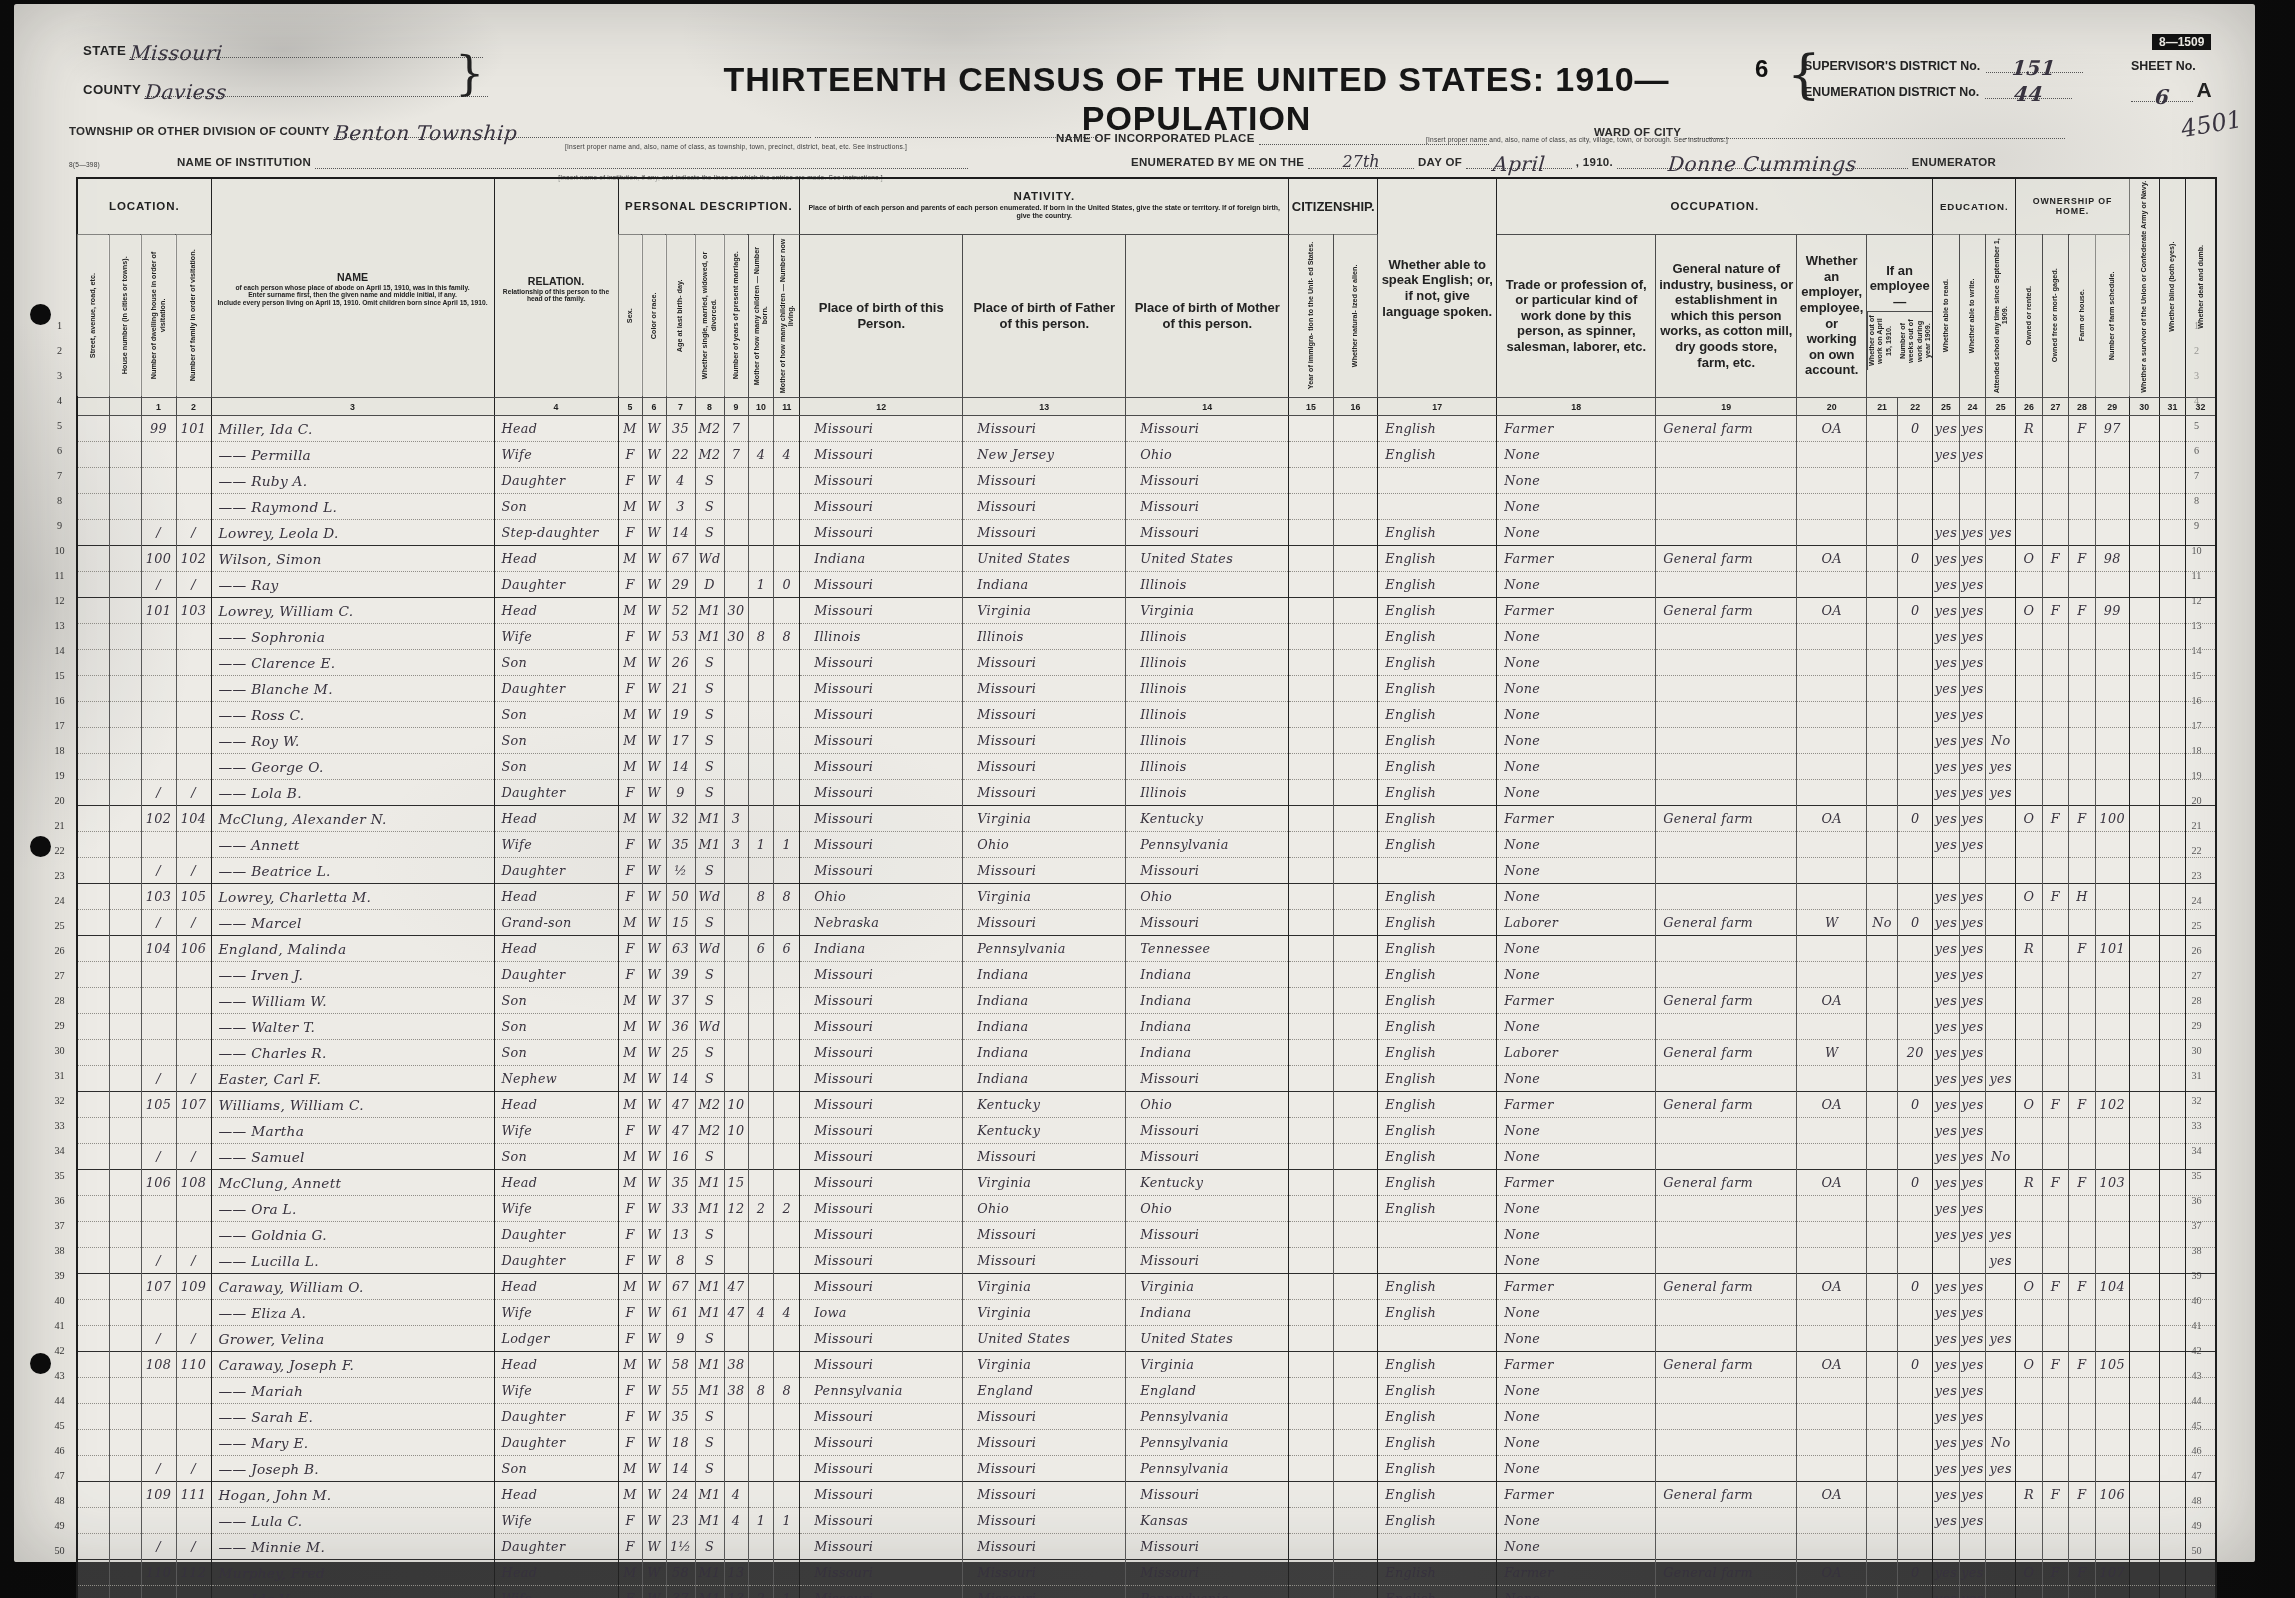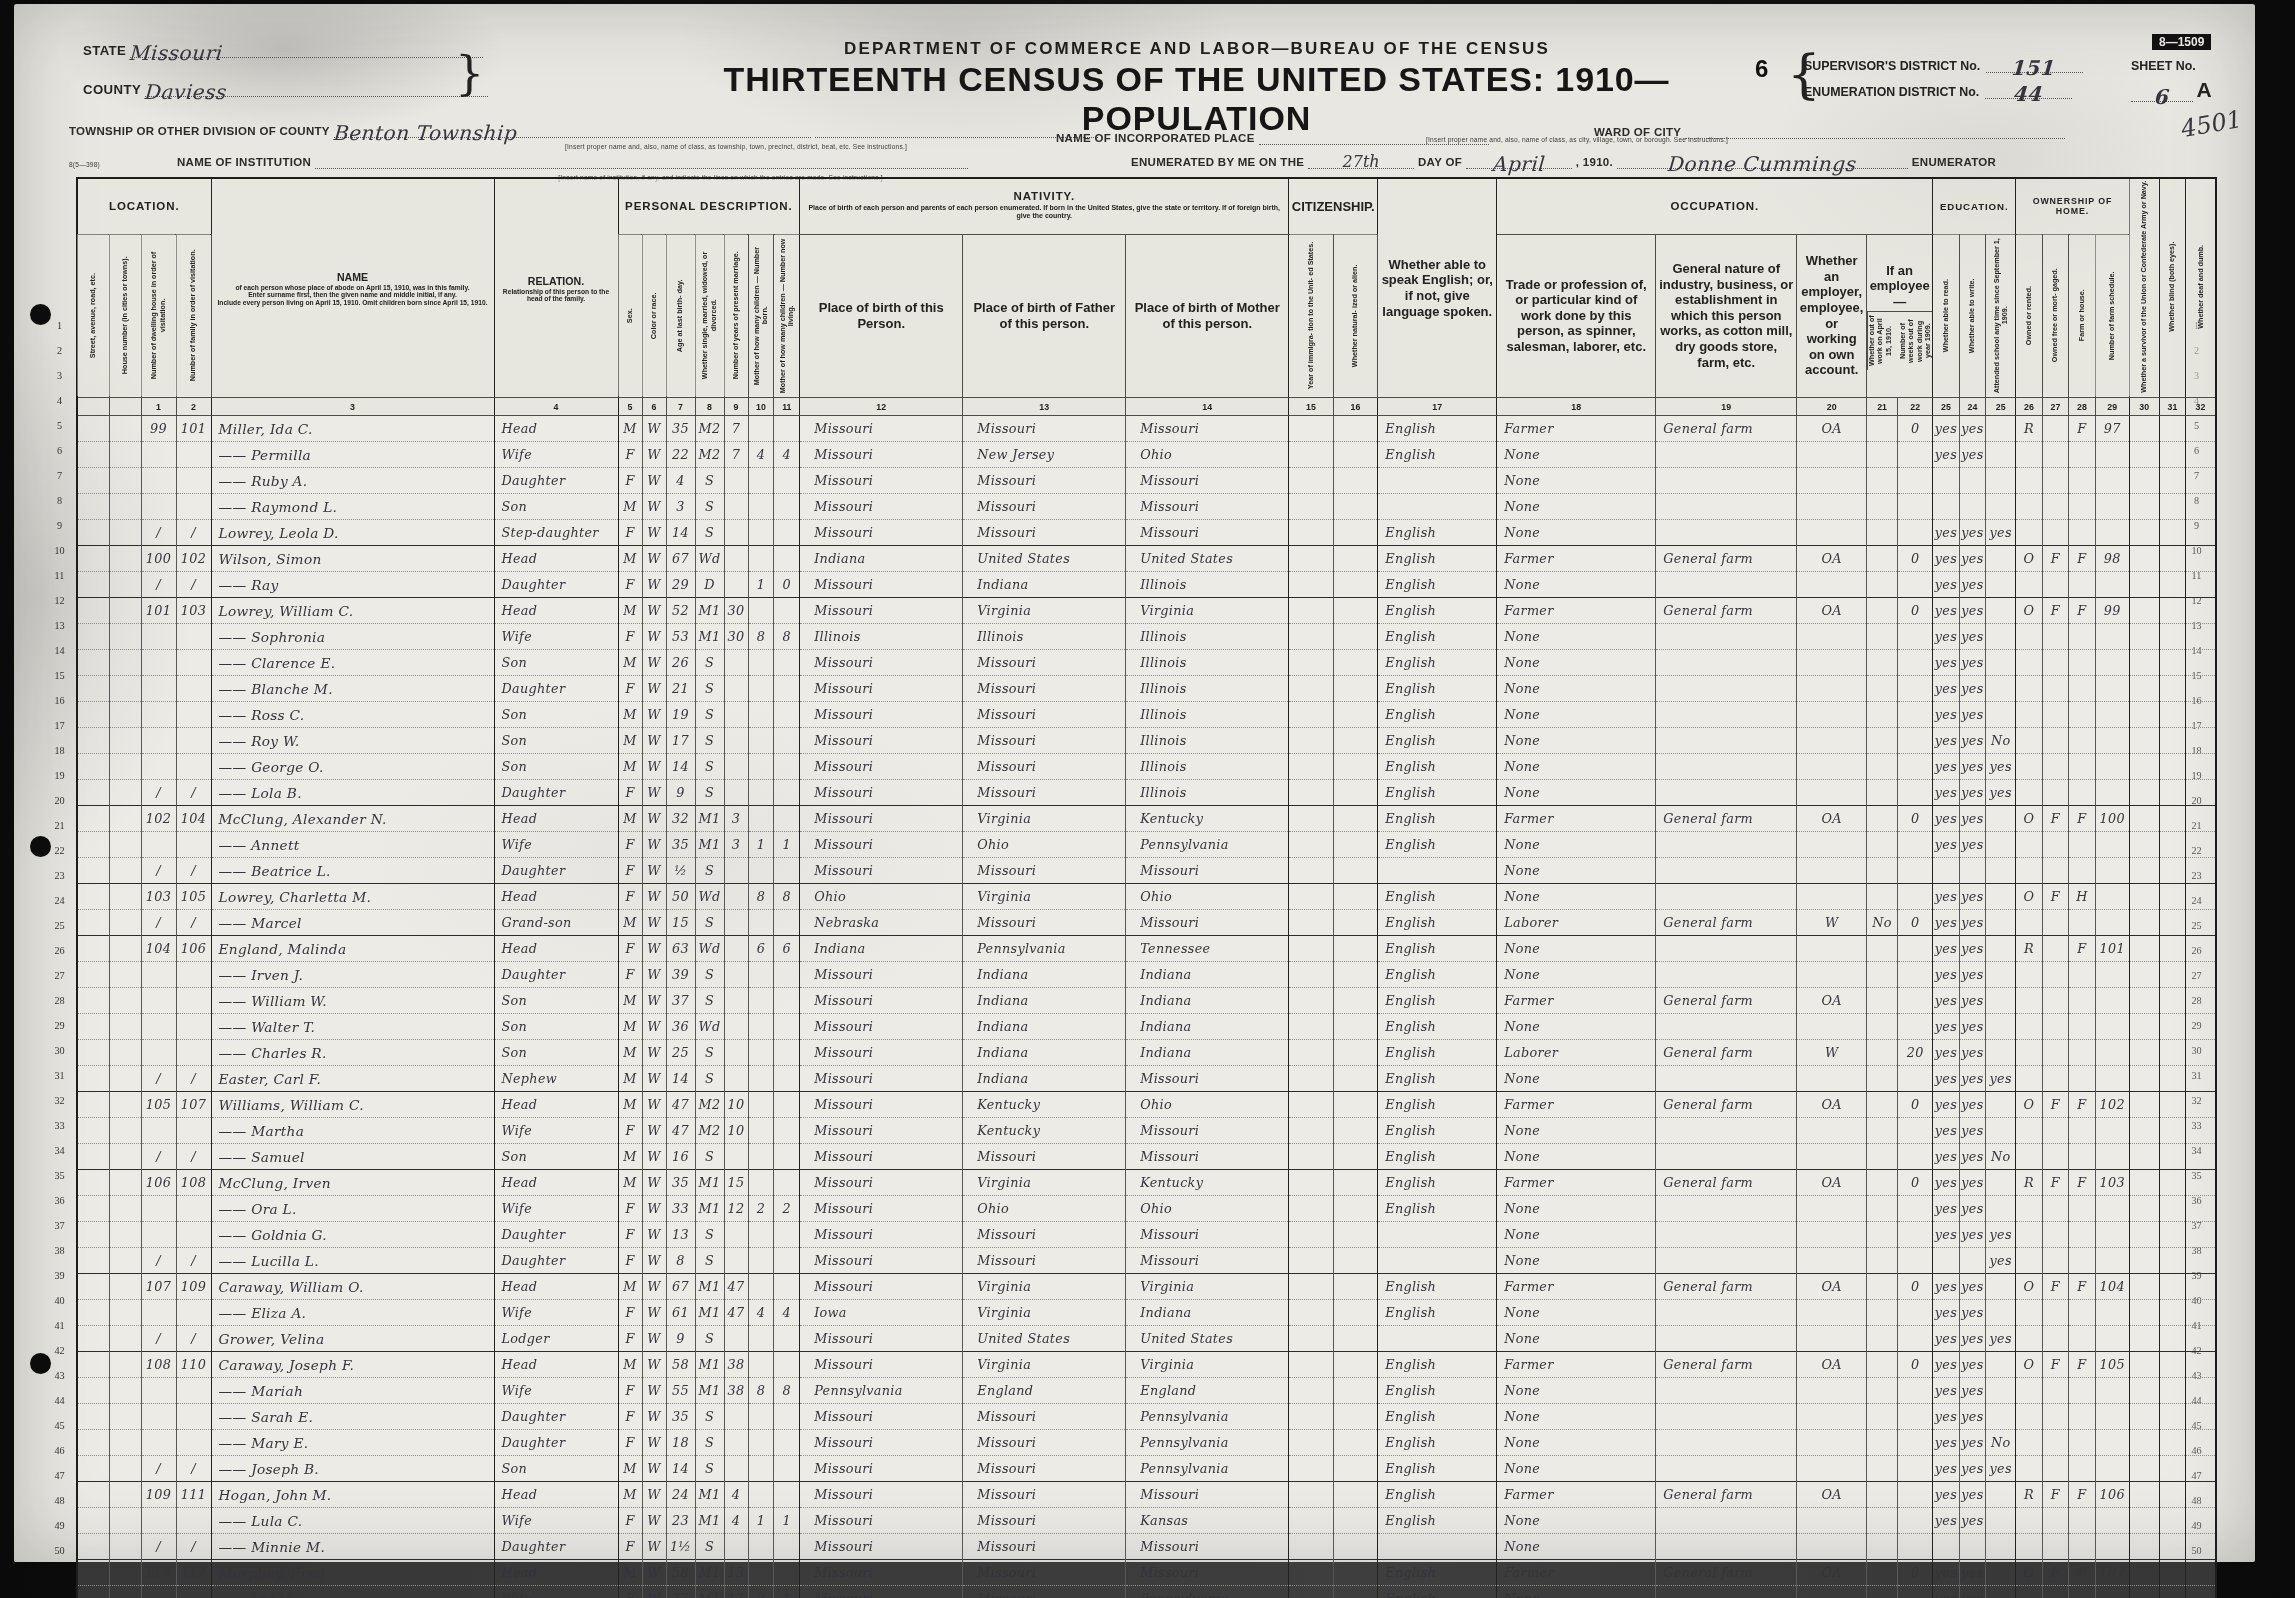--- a/index.html
+++ b/index.html
@@ -76,21 +76,20 @@
     <div class="hw-line" style="left:69px;top:37px;">
       <span class="lbl" style="text-transform:uppercase;">State</span>
       <span class="fill" style="width:353px;"><span class="hw hw-big">Missouri</span></span>
     </div>
     <div class="hw-line" style="left:69px;top:76px;">
       <span class="lbl" style="text-transform:uppercase;">County</span>
       <span class="fill" style="width:343px;"><span class="hw hw-big">Daviess</span></span>
     </div>
     <div class="hw-line brace" style="left:441px;top:42px;">}</div>
 
-    <div class="dept">DEPARTMENT OF COMMERCE AND LABOR—BUREAU OF THE CENSUS</div>
     <div class="big-title">THIRTEENTH CENSUS OF THE UNITED STATES: 1910—POPULATION</div>
 
     <div class="pgnum">6</div>
     <div class="hw-line brace" style="left:1773px;top:39px;font-size:53px;">{</div>
     <div class="district-box">
       <div class="row">
         <span>SUPERVISOR'S DISTRICT No.</span>
         <span class="fill" style="width:97px;text-align:center;"><span class="hw hw-big">151</span></span>
       </div>
       <div class="row">
@@ -1427,21 +1426,21 @@
             <td class="c-fno gb"></td>
             <td class="c-war gb"></td>
             <td class="c-blind gb"></td>
             <td class="c-deaf gb"></td>
           </tr>
           <tr class="head-row">
             <td class="c-street"></td>
             <td class="c-house"></td>
             <td class="c-dw">106</td>
             <td class="c-fam gb">108</td>
-            <td class="c-name gb">McClung, Irven</td>
+            <td class="c-name gb">McClung, Annett</td>
             <td class="c-rel gb">Head</td>
             <td class="c-sex">M</td>
             <td class="c-race">W</td>
             <td class="c-age">35</td>
             <td class="c-mar">M1</td>
             <td class="c-ym">15</td>
             <td class="c-cb"></td>
             <td class="c-cl gb"></td>
             <td class="c-bp">Missouri</td>
             <td class="c-fb">Virginia</td>

